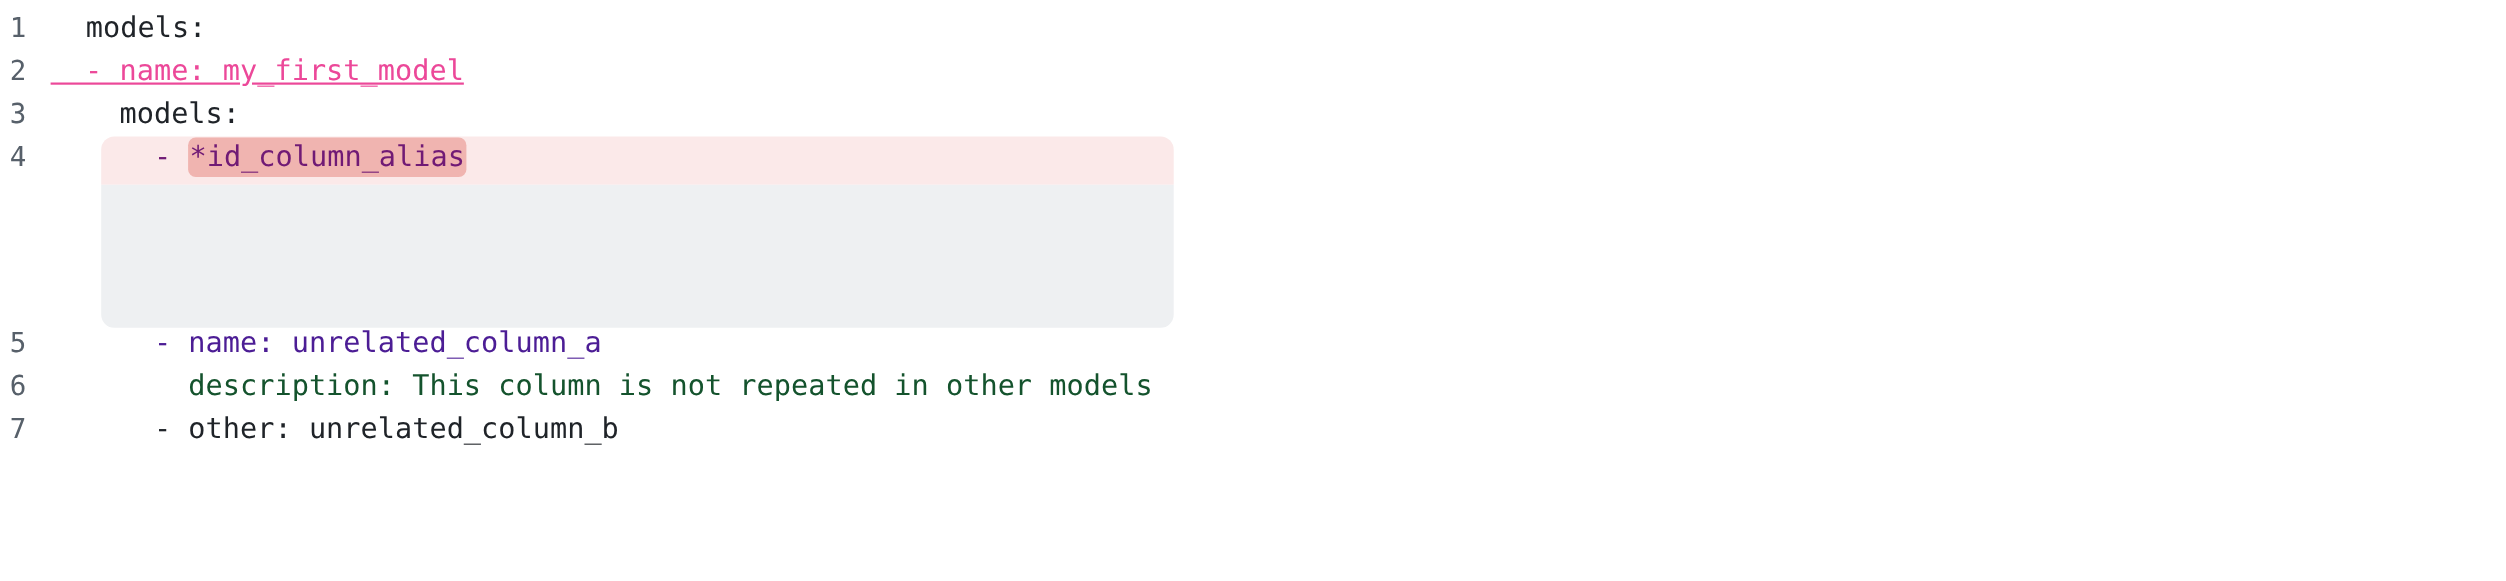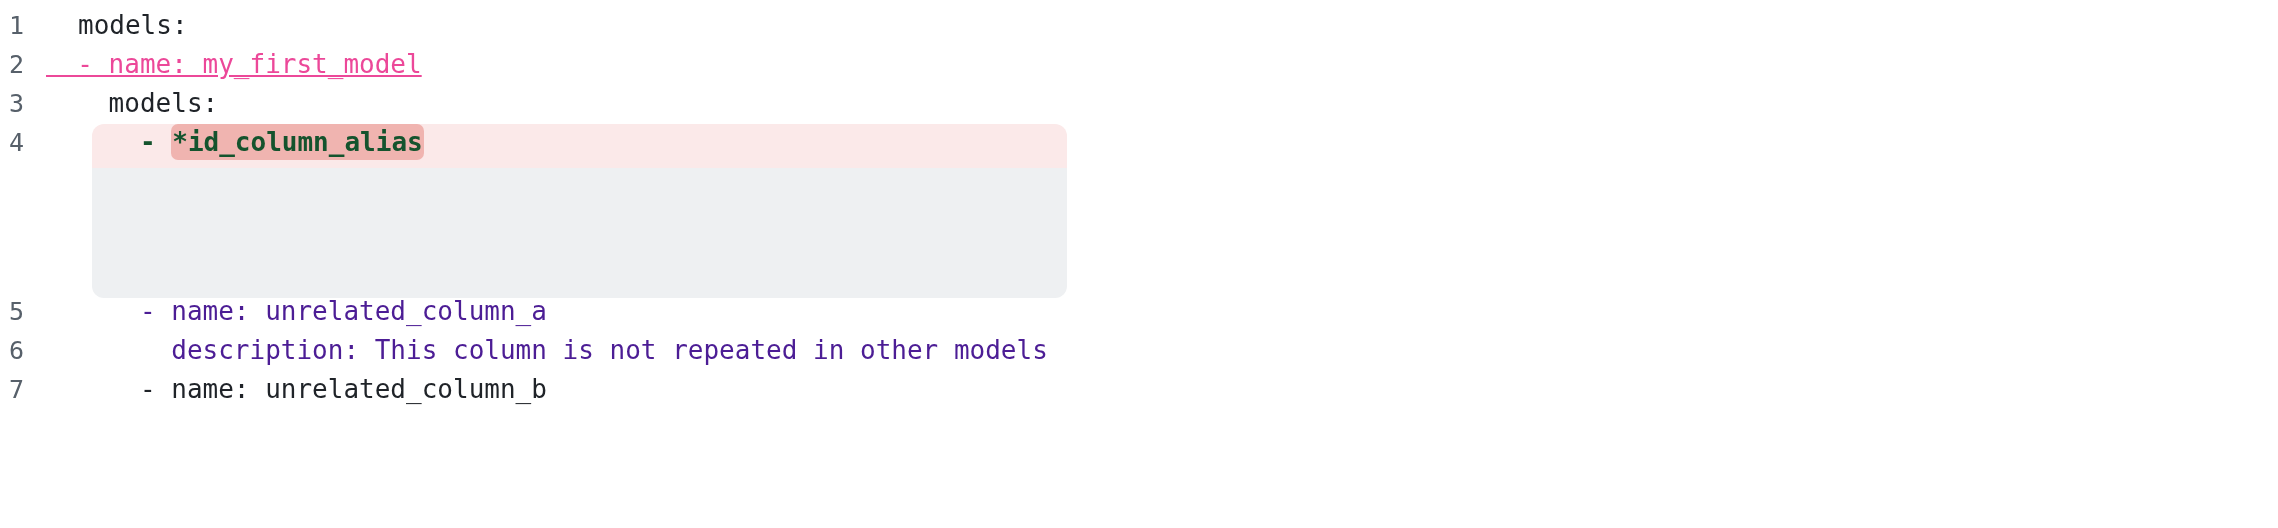--- a/index.html
+++ b/index.html
@@ -103,25 +103,25 @@
 
 <div class="diff-viewer">
 
   <div class="pane pane-left">
     <div class="block block-removed-strip" style="background: rgb(251, 233, 233);"></div>
     <div class="block block-removed-filler" style="background: rgb(238, 240, 242);"></div>
     <div class="code" id="left-code">
         <div class="row"><span class="ln" style="color: rgb(87, 96, 106);">1</span><span class="src" style="color: rgb(31, 35, 40); margin-left: 32px;">models:</span></div>
         <div class="row"><span class="ln" style="color: rgb(87, 96, 106);">2</span><span class="src" style="color: #ec4899; text-decoration: underline;">  - name: my_first_model</span></div>
         <div class="row"><span class="ln" style="color: rgb(87, 96, 106);">3</span><span class="src" style="color: rgb(31, 35, 40);">    models:</span></div>
-        <div class="row"><span class="ln" style="color: rgb(87, 96, 106);">4</span><span class="src" style="color: #14532d; font-weight: bold;">      - <mark style="background: rgb(240, 180, 176);">*id_column_alias</mark></span></div>
+        <div class="row"><span class="ln" style="color: rgb(87, 96, 106);">4</span><span class="src" style="color: #701a75;">      - <mark style="background: rgb(240, 180, 176);">*id_column_alias</mark></span></div>
         <div class="spacer-left"></div>
         <div class="row"><span class="ln" style="color: rgb(87, 96, 106);">5</span><span class="src" style="color: #4c1d95;">      - name: unrelated_column_a</span></div>
-        <div class="row"><span class="ln" style="color: rgb(87, 96, 106);">6</span><span class="src" style="color: #4c1d95;">        description: This column is not repeated in other models</span></div>
-        <div class="row"><span class="ln" style="color: rgb(87, 96, 106);">7</span><span class="src" style="color: rgb(31, 35, 40);">      - name: unrelated_column_b</span></div>
+        <div class="row"><span class="ln" style="color: rgb(87, 96, 106);">6</span><span class="src" style="color: #14532d;">        description: This column is not repeated in other models</span></div>
+        <div class="row"><span class="ln" style="color: rgb(87, 96, 106);">7</span><span class="src" style="color: rgb(31, 35, 40);">      - other: unrelated_column_b</span></div>
       </div>
   </div>
 
   <div class="pane pane-right">
 
     <div class="code" id="right-code">
         <div class="row"></div>
         <div class="row"></div>
         <div class="row"></div>
         <div class="row"></div>

